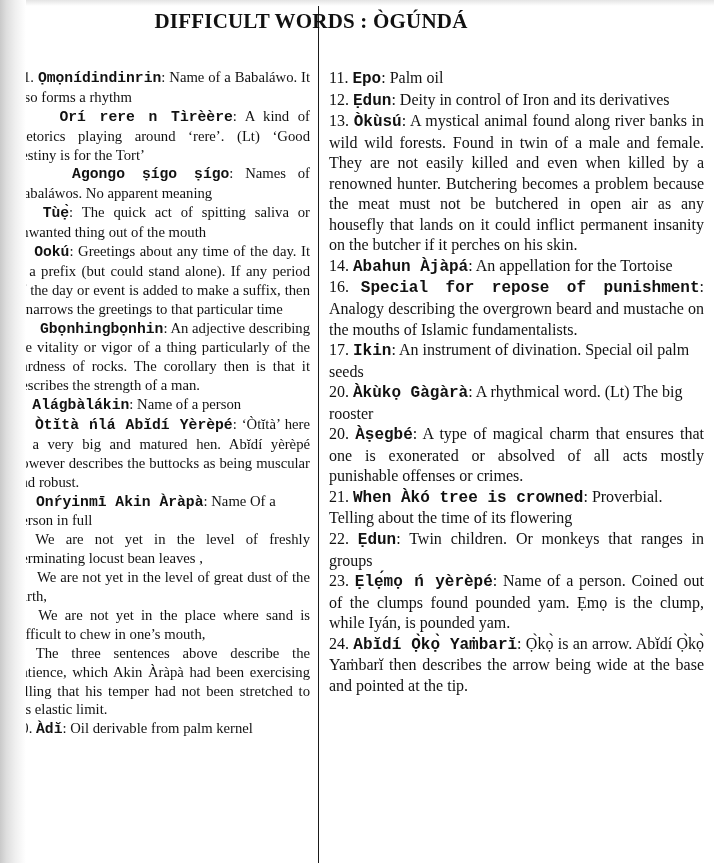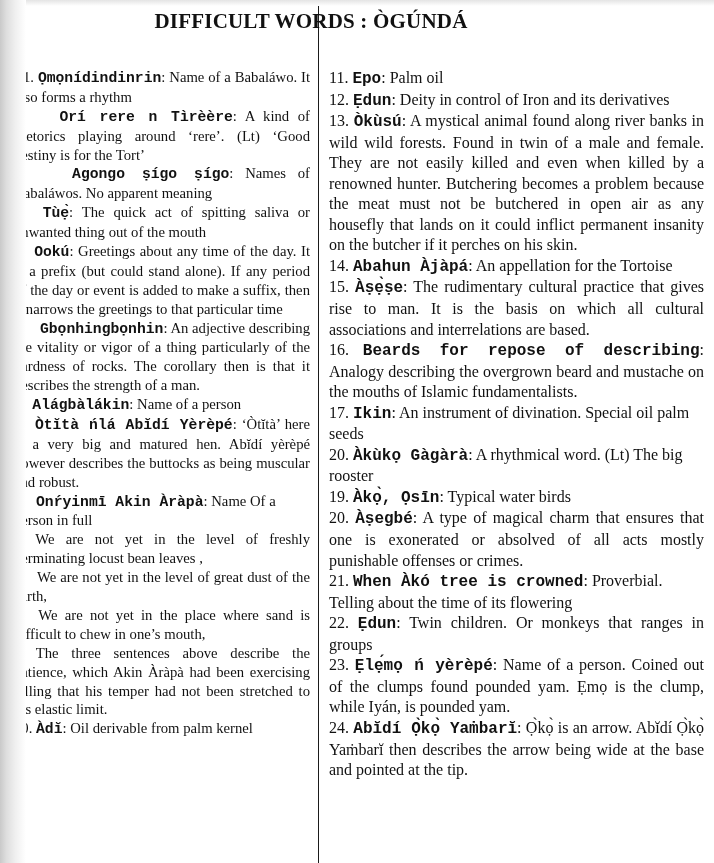--- a/index.html
+++ b/index.html
@@ -196,44 +196,36 @@
       <p class="entry">
         <span>13.</span>
         <span class="hw">Òkùsú</span><span>: A mystical animal found along river banks in wild wild forests. Found in twin of a male and female. They are not easily killed and even when killed by a renowned hunter. Butchering becomes a problem because the meat must not be butchered in open air as any housefly that lands on it could inflict permanent insanity on the butcher if it perches on his skin.</span>
       </p>
 
       <p class="entry noj">
         <span>14.</span>
         <span class="hw">Abahun Àjàpá</span><span>: An appellation for the Tortoise</span>
       </p>
 
-      <p class="entry">
-        <span>15.</span>
-        <span class="hw">Àṣẹ̀ṣe</span><span>: The rudimentary cultural practice that gives rise to man. It is the basis on which all cultural associations and interrelations are based.</span>
-      </p>
 
       <p class="entry">
         <span>16.</span>
-        <span class="hw">Beards for repose of describing</span><span>: Analogy describing the overgrown beard and mustache on the mouths of Islamic fundamentalists.</span>
+        <span class="hw">Special for repose of punishment</span><span>: Analogy describing the overgrown beard and mustache on the mouths of Islamic fundamentalists.</span>
       </p>
 
       <p class="entry noj">
         <span>17.</span>
         <span class="hw">Ikin</span><span>: An instrument of divination. Special oil palm seeds</span>
       </p>
 
       <p class="entry noj">
         <span>20.</span>
         <span class="hw">Àkùkọ Gàgàrà</span><span>: A rhythmical word. (Lt) The big rooster</span>
       </p>
 
-      <p class="entry noj">
-        <span>19.</span>
-        <span class="hw">Àkọ̀, Ọsīn</span><span>: Typical water birds</span>
-      </p>
 
       <p class="entry">
         <span>20.</span>
         <span class="hw">Àṣegbé</span><span>: A type of magical charm that ensures that one is exonerated or absolved of all acts mostly punishable offenses or crimes.</span>
       </p>
 
       <p class="entry noj">
         <span>21.</span>
         <span class="hw">When Àkó tree is crowned</span><span>: Proverbial. Telling about the time of its flowering</span>
       </p>

